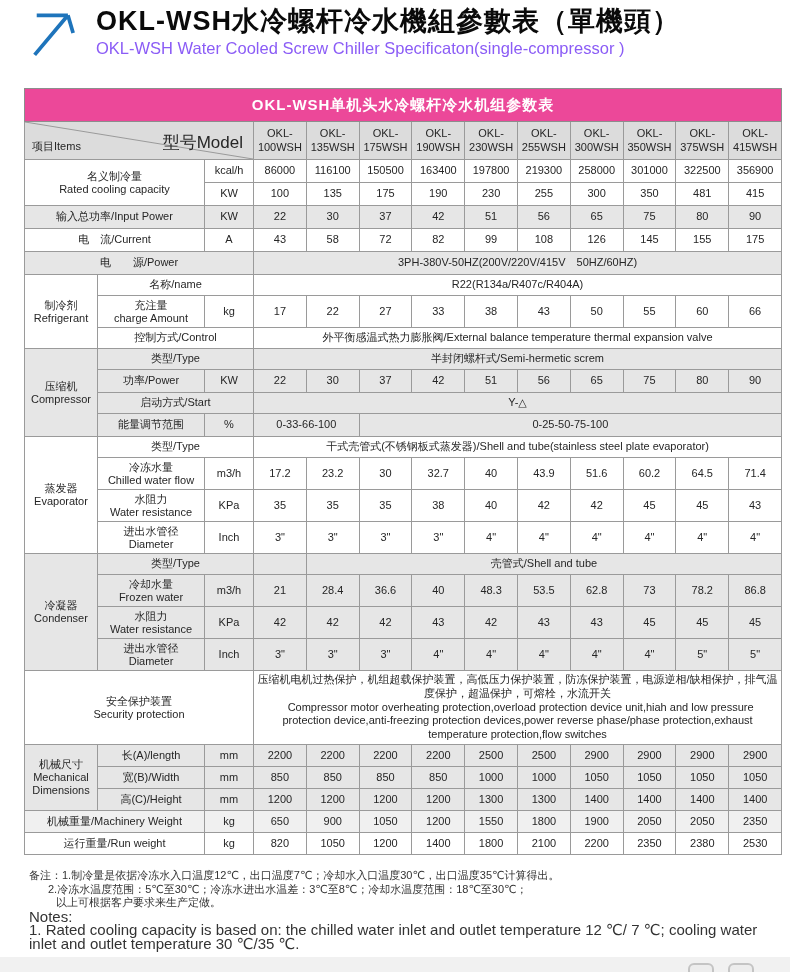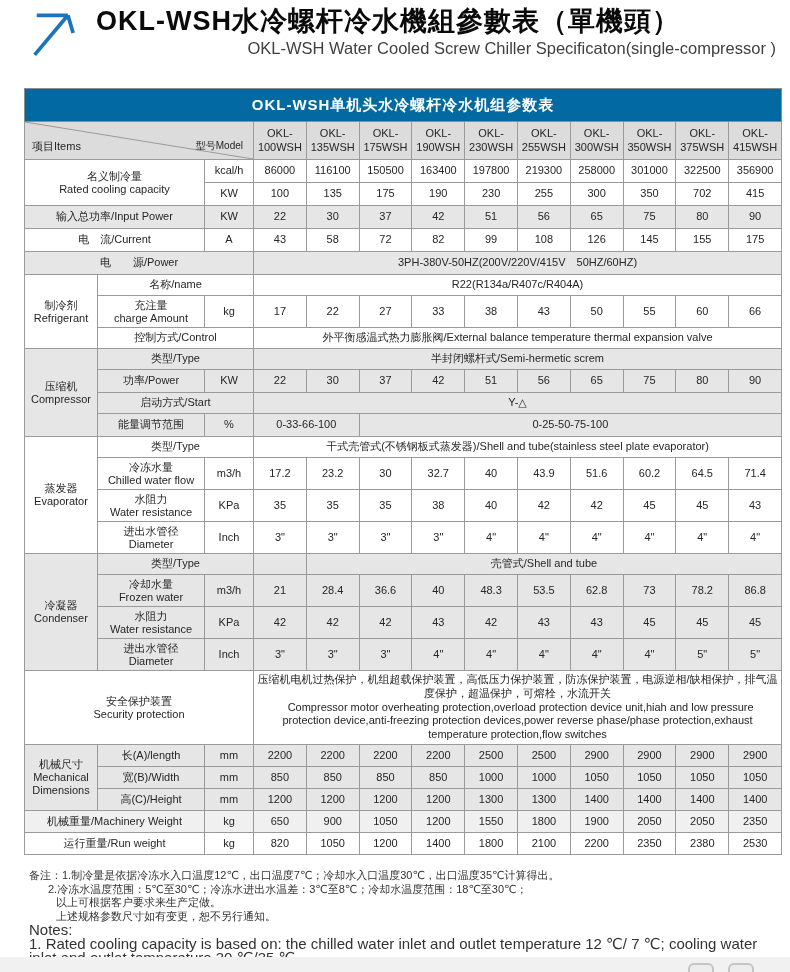--- a/index.html
+++ b/index.html
@@ -3,38 +3,38 @@
 <meta charset="utf-8">
 <style>
   html,body{margin:0;padding:0;background:#ffffff;}
   .page{position:relative;width:790px;height:972px;background:#ffffff;overflow:hidden;
         font-family:"Liberation Sans","DejaVu Sans",sans-serif;color:#222;}
 
   
   .brand{position:absolute;left:28px;top:7px;width:58px;height:52px;}
   .titles{position:absolute;left:96px;top:5px;width:680px;}
   .title-cn{font-size:27px;font-weight:bold;color:#0a0a0a;letter-spacing:1px;line-height:32px;}
-  .title-en{font-size:16.5px;color:#404040;margin-top:2px;text-align:right;}
+  .title-en{font-size:16.5px;color:#8b5cf6;margin-top:2px;}
 
   
   table.spec{position:absolute;left:24px;top:88px;width:757px;border-collapse:collapse;table-layout:fixed;}
   table.spec td{border:1px solid #9a9a9a;font-size:11px;text-align:center;vertical-align:middle;
                 padding:0 2px;overflow:hidden;line-height:1.25;color:#262626;}
-  tr.title-row td{background:#0369a1;color:#ffffff;font-size:15px;font-weight:bold;height:32px;
+  tr.title-row td{background:#ec4899;color:#ffffff;font-size:15px;font-weight:bold;height:32px;
                   letter-spacing:1px;border-color:#8d8d8d;}
   tr.hdr td{background:#dcdcdc;}
   tr.w td{background:#ffffff;}
   tr.g td{background:#e6e6e6;}
   tr.gm td{background:#f0f0f0;}
   .r38{height:38px}.r23{height:23px}.r21{height:21px}.r32{height:32px}.r74{height:74px}.r22{height:22px}
 
   td.corner{position:relative;padding:0;}
   .corner svg{position:absolute;left:0;top:0;width:100%;height:100%;}
   .corner .ci{position:absolute;left:7px;bottom:5px;font-size:11px;}
-  .corner .cm{position:absolute;right:10px;top:18px;font-size:10px;}
+  .corner .cm{position:absolute;right:10px;top:10px;font-size:17px;}
 
   td.lbl, td.lbl2{font-size:11px;}
   .lbl2 div{line-height:13px;}
   td.sectxt{text-align:left;padding:4px 6px;font-size:10.5px;line-height:13.8px;}
   td.sectxt .en{white-space:pre-wrap;}
 
   
   .notes{position:absolute;left:29px;top:861px;width:740px;font-size:11px;line-height:13.6px;color:#333;margin-top:8px;}
   .notes .l2{padding-left:19px;}
   .notes .l3,.notes .l4,.notes .l5{padding-left:27px;}
@@ -124,21 +124,21 @@
       <tr class="w r23">
         <td class="unit">KW</td>
       <td>100</td>
           <td>135</td>
           <td>175</td>
           <td>190</td>
           <td>230</td>
           <td>255</td>
           <td>300</td>
           <td>350</td>
-          <td>702</td>
+          <td>481</td>
           <td>415</td>
         </tr>
 
       <tr class="g r23">
         <td colspan="2" class="lbl">输入总功率/Input Power</td>
         <td class="unit">KW</td>
       <td>22</td>
           <td>30</td>
           <td>37</td>
           <td>42</td>
@@ -440,21 +440,20 @@
           <td>2380</td>
           <td>2530</td>
         </tr>
     </tbody>
   </table>
 
   <div class="notes">
     <div class="l1">备注：1.制冷量是依据冷冻水入口温度12℃，出口温度7℃；冷却水入口温度30℃，出口温度35℃计算得出。</div>
     <div class="l2">2.冷冻水温度范围：5℃至30℃；冷冻水进出水温差：3℃至8℃；冷却水温度范围：18℃至30℃；</div>
     <div class="l4">以上可根据客户要求来生产定做。</div>
-    <div class="l5">上述规格参数尺寸如有变更，恕不另行通知。</div>
     <div class="en">Notes:</div>
     <div class="en">1. Rated cooling capacity is based on: the chilled water inlet and outlet temperature 12 ℃/ 7 ℃; cooling water inlet and outlet temperature 30 ℃/35 ℃.</div>
   </div>
 
   <div class="footband"></div>
   <div class="footshape fs1"></div>
   <div class="footshape fs2"></div>
 
 </div>
 

